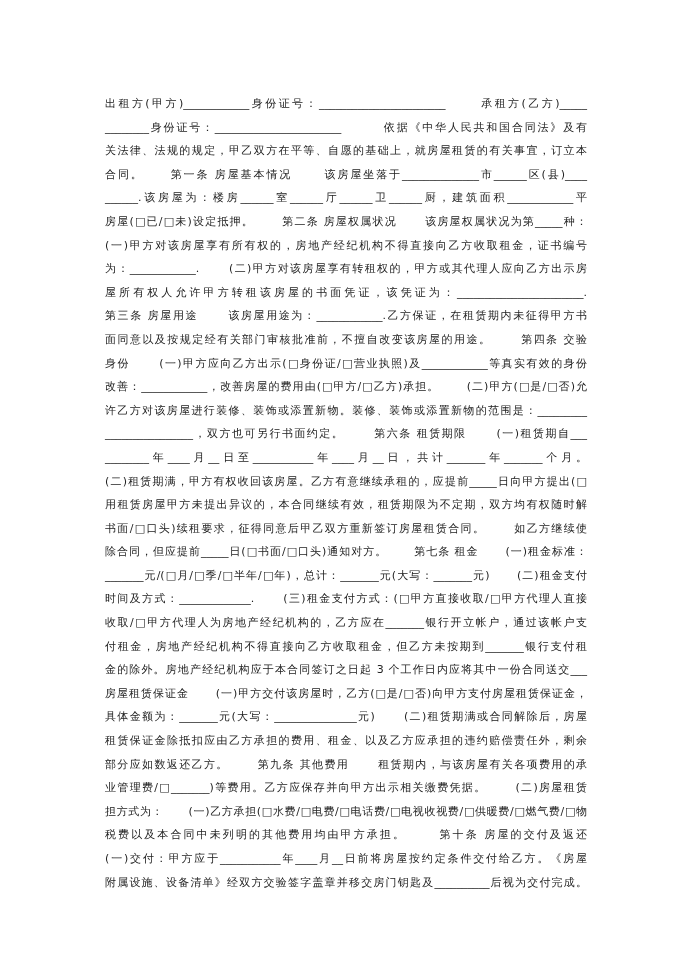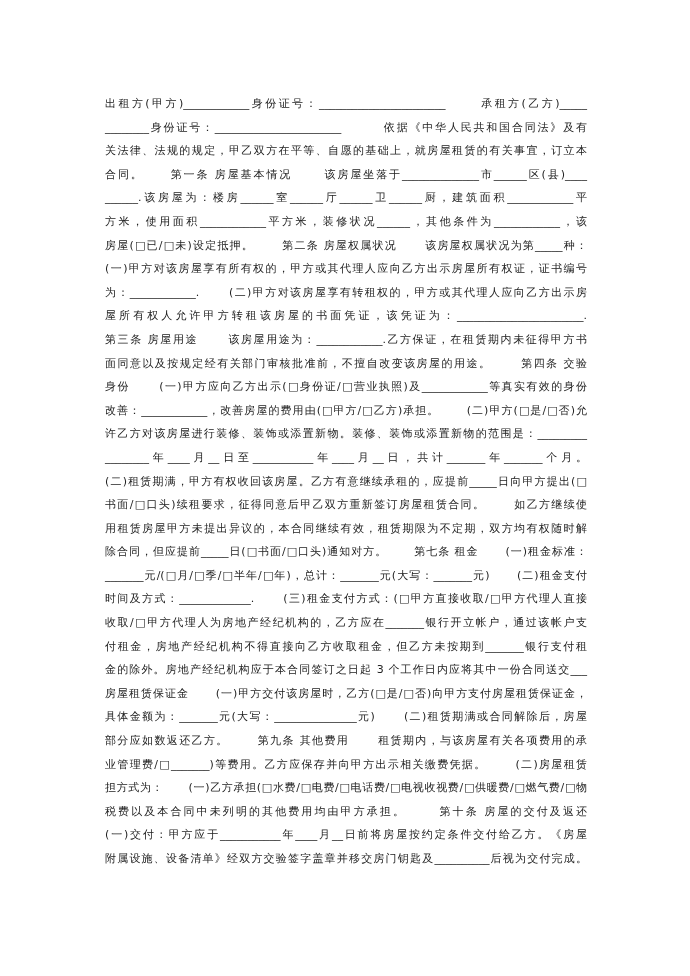--- a/index.html
+++ b/index.html
@@ -11,42 +11,43 @@
 </style>
 </head>
 <body>
 
 <div class="page">
   <div class="line">出租方(甲方)____________身份证号：_______________________      承租方(乙方)_____</div>
   <div class="line">________身份证号：_______________________        依据《中华人民共和国合同法》及有</div>
   <div class="line">关法律、法规的规定，甲乙双方在平等、自愿的基础上，就房屋租赁的有关事宜，订立本</div>
   <div class="line">合同。     第一条 房屋基本情况      该房屋坐落于______________市______区(县)____</div>
   <div class="line">______.该房屋为：楼房______室______厅______卫______厨，建筑面积____________平</div>
-  <div class="line">方米，使用面积____________平方米，装修状况______，其他条件为____________，该</div>
   <div class="line">房屋(□已/□未)设定抵押。      第二条 房屋权属状况      该房屋权属状况为第_____种：</div>
-  <div class="line">(一)甲方对该房屋享有所有权的，甲方或其代理人应向乙方出示房屋所有权证，证书编号</div>
+  <div class="line">(一)甲方对该房屋享有所有权的，房地产经纪机构不得直接向乙方收取租金，证书编号</div>
   <div class="line">为：____________.      (二)甲方对该房屋享有转租权的，甲方或其代理人应向乙方出示房</div>
   <div class="line">屋所有权人允许甲方转租该房屋的书面凭证，该凭证为：_______________________.</div>
   <div class="line">第三条 房屋用途      该房屋用途为：____________.乙方保证，在租赁期内未征得甲方书</div>
   <div class="line">面同意以及按规定经有关部门审核批准前，不擅自改变该房屋的用途。      第四条 交验</div>
   <div class="line">身份      (一)甲方应向乙方出示(□身份证/□营业执照)及____________等真实有效的身份</div>
   <div class="line">改善：____________，改善房屋的费用由(□甲方/□乙方)承担。      (二)甲方(□是/□否)允</div>
   <div class="line">许乙方对该房屋进行装修、装饰或添置新物。装修、装饰或添置新物的范围是：_________</div>
+  <div class="line">________________，双方也可另行书面约定。      第六条 租赁期限      (一)租赁期自___</div>
   <div class="line">________年____月__日至___________年____月__日，共计_______年_______个月。</div>
   <div class="line">(二)租赁期满，甲方有权收回该房屋。乙方有意继续承租的，应提前_____日向甲方提出(□</div>
+  <div class="line">用租赁房屋甲方未提出异议的，本合同继续有效，租赁期限为不定期，双方均有权随时解</div>
   <div class="line">书面/□口头)续租要求，征得同意后甲乙双方重新签订房屋租赁合同。      如乙方继续使</div>
-  <div class="line">用租赁房屋甲方未提出异议的，本合同继续有效，租赁期限为不定期，双方均有权随时解</div>
   <div class="line">除合同，但应提前_____日(□书面/□口头)通知对方。      第七条 租金      (一)租金标准：</div>
   <div class="line">_______元/(□月/□季/□半年/□年)，总计：_______元(大写：_______元)      (二)租金支付</div>
   <div class="line">时间及方式：_____________.      (三)租金支付方式：(□甲方直接收取/□甲方代理人直接</div>
   <div class="line">收取/□甲方代理人为房地产经纪机构的，乙方应在_______银行开立帐户，通过该帐户支</div>
   <div class="line">付租金，房地产经纪机构不得直接向乙方收取租金，但乙方未按期到_______银行支付租</div>
   <div class="line">金的除外。房地产经纪机构应于本合同签订之日起 3 个工作日内应将其中一份合同送交___</div>
   <div class="line">房屋租赁保证金      (一)甲方交付该房屋时，乙方(□是/□否)向甲方支付房屋租赁保证金，</div>
   <div class="line">具体金额为：_______元(大写：_______________元)      (二)租赁期满或合同解除后，房屋</div>
+  <div class="line">租赁保证金除抵扣应由乙方承担的费用、租金、以及乙方应承担的违约赔偿责任外，剩余</div>
   <div class="line">部分应如数返还乙方。      第九条 其他费用      租赁期内，与该房屋有关各项费用的承</div>
   <div class="line">业管理费/□_______)等费用。乙方应保存并向甲方出示相关缴费凭据。      (二)房屋租赁</div>
   <div class="line">担方式为：      (一)乙方承担(□水费/□电费/□电话费/□电视收视费/□供暖费/□燃气费/□物</div>
   <div class="line">税费以及本合同中未列明的其他费用均由甲方承担。      第十条 房屋的交付及返还</div>
   <div class="line">(一)交付：甲方应于___________年____月__日前将房屋按约定条件交付给乙方。《房屋</div>
   <div class="line">附属设施、设备清单》经双方交验签字盖章并移交房门钥匙及__________后视为交付完成。</div>
 
 </div>
 
 </body></html>

